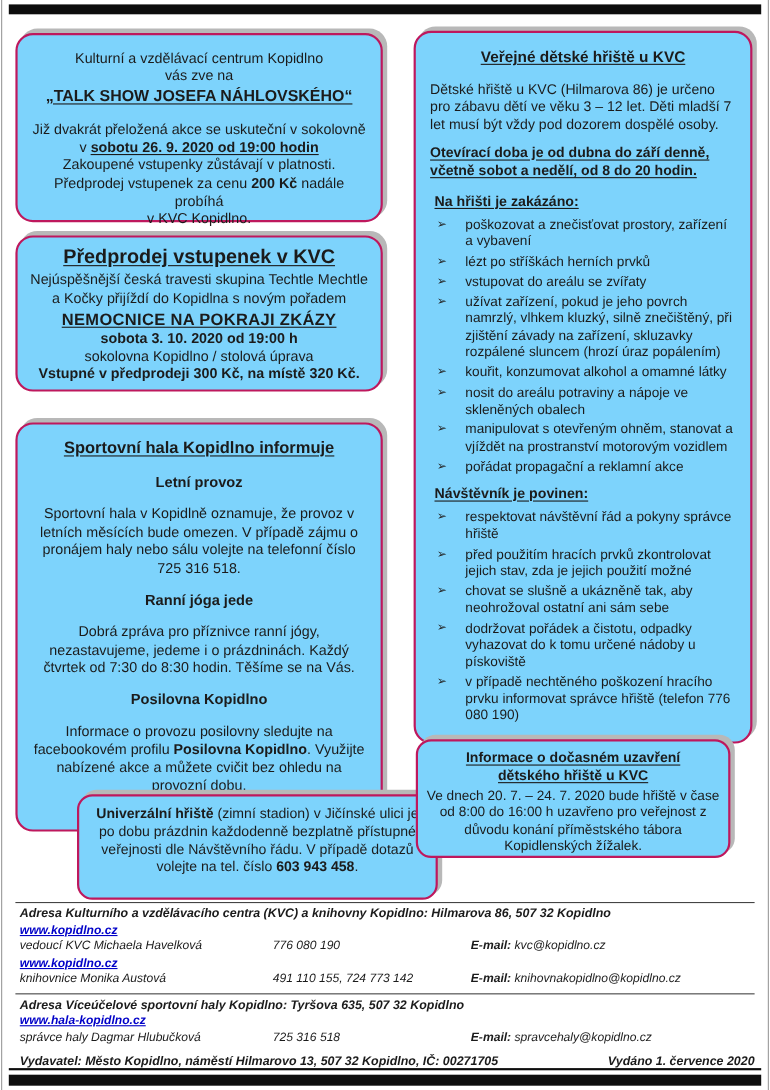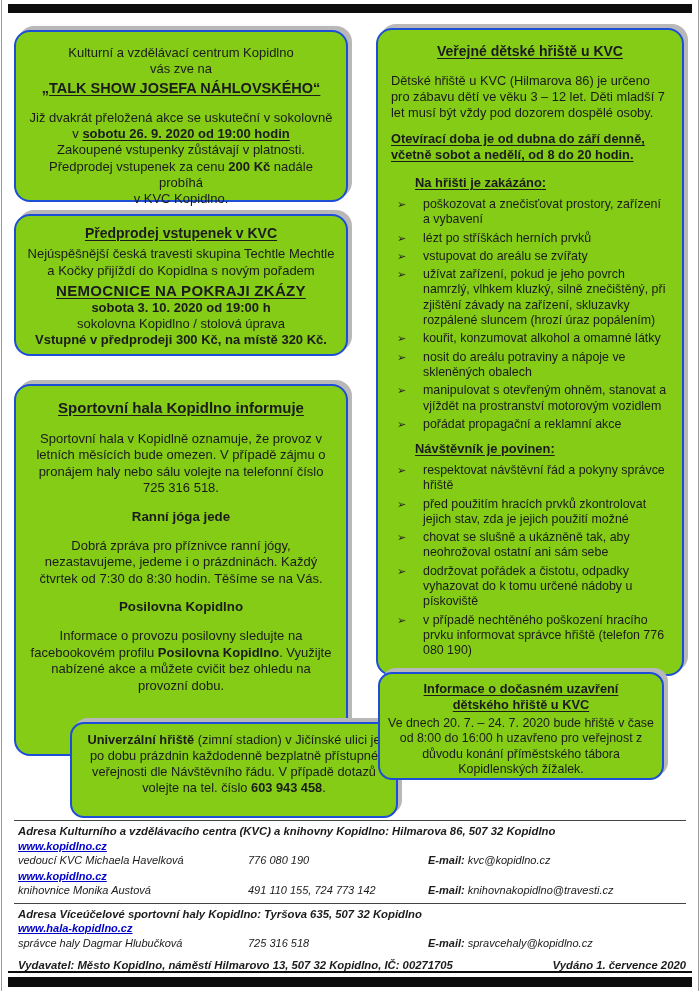--- a/index.html
+++ b/index.html
@@ -8,45 +8,45 @@
     font-family:"Liberation Sans", sans-serif;color:#1b1b1b;overflow:hidden;
   }
   
   .side-line{position:absolute;top:0;bottom:0;width:1px;background:#9a9a9a;}
   .side-left{left:1px;} .side-right{right:1px;}
   .topbar{position:absolute;left:8px;right:8px;top:4px;height:9px;background:#0d0d0d;}
   .botline{position:absolute;left:8px;right:8px;top:971px;height:2px;background:#0d0d0d;}
   .botbar{position:absolute;left:8px;right:8px;top:977px;height:10px;background:#0d0d0d;}
 
   .box{
-    position:absolute;background:#84cc16;box-sizing:border-box;
-    border:2px solid #1d4ed8;border-radius:16px;
+    position:absolute;background:#7dd3fc;box-sizing:border-box;
+    border:2px solid #be185d;border-radius:16px;
     box-shadow:4px -4px 0 #b8b8b8;
   }
   .c{text-align:center;}
   .b{font-weight:bold;}
   .u{text-decoration:underline;text-underline-offset:2px;}
 
   
   #talk-show{left:14px;top:30px;width:334px;height:172px;padding:13px 10px;font-size:13px;line-height:16.3px;}
   #talk-show .title{font-size:14.5px;margin:2px 0 14px 0;}
   #presale{left:14px;top:214px;width:334px;height:142px;padding:9px 8px;font-size:13px;line-height:16.4px;}
-  #presale .h{font-size:14px;margin-bottom:5px;}
+  #presale .h{font-size:18px;margin-bottom:5px;}
   #presale .show{font-size:15px;margin:4px 0 0 0;letter-spacing:.3px;}
   #sports-hall{left:14px;top:384px;width:334px;height:372px;padding:14px 12px;font-size:13px;line-height:16.6px;}
   #sports-hall .h{font-size:15px;margin-bottom:14px;}
   #sports-hall .sub{margin:12px 0 12px 0;font-size:13.3px;}
   #universal{left:70px;top:722px;width:328px;height:96px;padding:8px 10px;font-size:12.8px;line-height:15.9px;border-radius:14px;}
 
   
   #playground{left:376px;top:28px;width:308px;height:648px;padding:14px 13px;font-size:12.8px;line-height:15.9px;}
   #playground .h{font-size:14px;margin-bottom:13px;}
   #playground .intro{margin-bottom:10px;}
   #playground .hours{margin-bottom:12px;line-height:16.2px;}
-  #playground .subhead{margin:0 0 6px 24px;font-size:12.9px;}
+  #playground .subhead{margin:0 0 6px 4px;font-size:12.9px;}
   ul.rlist{list-style:none;margin:0 0 9px 0;padding:0 0 0 6px;font-size:12.4px;line-height:15.3px;}
   ul.rlist li{display:flex;margin-bottom:3px;}
   ul.rlist .bullet{flex:0 0 26px;font-size:11px;line-height:15.3px;color:#222;}
   ul.rlist .li-text{flex:1;}
   #closure{left:378px;top:672px;width:286px;height:108px;padding:7px 8px;font-size:12.4px;line-height:15.4px;border-radius:14px;}
   #closure .h{font-size:12.8px;line-height:16px;margin-bottom:3px;}
 
   
   #footer{position:absolute;left:14px;right:14px;top:820px;font-style:italic;font-size:11px;line-height:13.5px;}
   #footer .rule{border:none;border-top:1.5px solid #444;margin:0 0 4px 0;}
@@ -81,20 +81,21 @@
   <div>Nejúspěšnější česká travesti skupina Techtle Mechtle</div>
   <div>a Kočky přijíždí do Kopidlna s novým pořadem</div>
   <div class="b u show">NEMOCNICE NA POKRAJI ZKÁZY</div>
   <div class="b">sobota 3. 10. 2020 od 19:00 h</div>
   <div>sokolovna Kopidlno / stolová úprava</div>
   <div class="b">Vstupné v předprodeji 300 Kč, na místě 320 Kč.</div>
 </div>
 
 <div class="box c" id="sports-hall">
   <div class="b u h">Sportovní hala Kopidlno informuje</div>
+  <div class="b sub">Letní provoz</div>
   <div>Sportovní hala v Kopidlně oznamuje, že provoz v letních měsících bude omezen. V případě zájmu o pronájem haly nebo sálu volejte na telefonní číslo 725 316 518.</div>
   <div class="b sub">Ranní jóga jede</div>
   <div>Dobrá zpráva pro příznivce ranní jógy, nezastavujeme, jedeme i o prázdninách. Každý čtvrtek od 7:30 do 8:30 hodin. Těšíme se na Vás.</div>
   <div class="b sub">Posilovna Kopidlno</div>
   <div><span>Informace o provozu posilovny sledujte na facebookovém profilu </span><span class="b">Posilovna Kopidlno</span><span>. Využijte nabízené akce a můžete cvičit bez ohledu na provozní dobu.</span></div>
 </div>
 
 <div class="box c" id="universal">
   <div><span class="b">Univerzální hřiště</span><span> (zimní stadion) v Jičínské ulici je po dobu prázdnin každodenně bezplatně přístupné veřejnosti dle Návštěvního řádu. V případě dotazů volejte na tel. číslo </span><span class="b">603 943 458</span><span>.</span></div>
 </div>
@@ -179,21 +180,21 @@
   <a class="link" href="#">www.kopidlno.cz</a>
   <div class="row">
     <span>vedoucí KVC Michaela Havelková</span>
     <span>776 080 190</span>
     <span><span class="email-label">E-mail:</span> <span>kvc@kopidlno.cz</span></span>
   </div>
   <a class="link" href="#">www.kopidlno.cz</a>
   <div class="row">
     <span>knihovnice Monika Austová</span>
     <span>491 110 155,  724 773 142</span>
-    <span><span class="email-label">E-mail:</span> <span>knihovnakopidlno@travesti.cz</span></span>
+    <span><span class="email-label">E-mail:</span> <span>knihovnakopidlno@kopidlno.cz</span></span>
   </div>
   <hr class="rule" style="margin-top:5px;">
   <div class="sec-h">Adresa Víceúčelové sportovní haly Kopidlno: Tyršova 635, 507 32 Kopidlno</div>
   <a class="link" href="#">www.hala-kopidlno.cz</a>
   <div class="row">
     <span>správce haly Dagmar Hlubučková</span>
     <span>725 316 518</span>
     <span><span class="email-label">E-mail:</span> <span>spravcehaly@kopidlno.cz</span></span>
   </div>
   <div class="pub-row">

